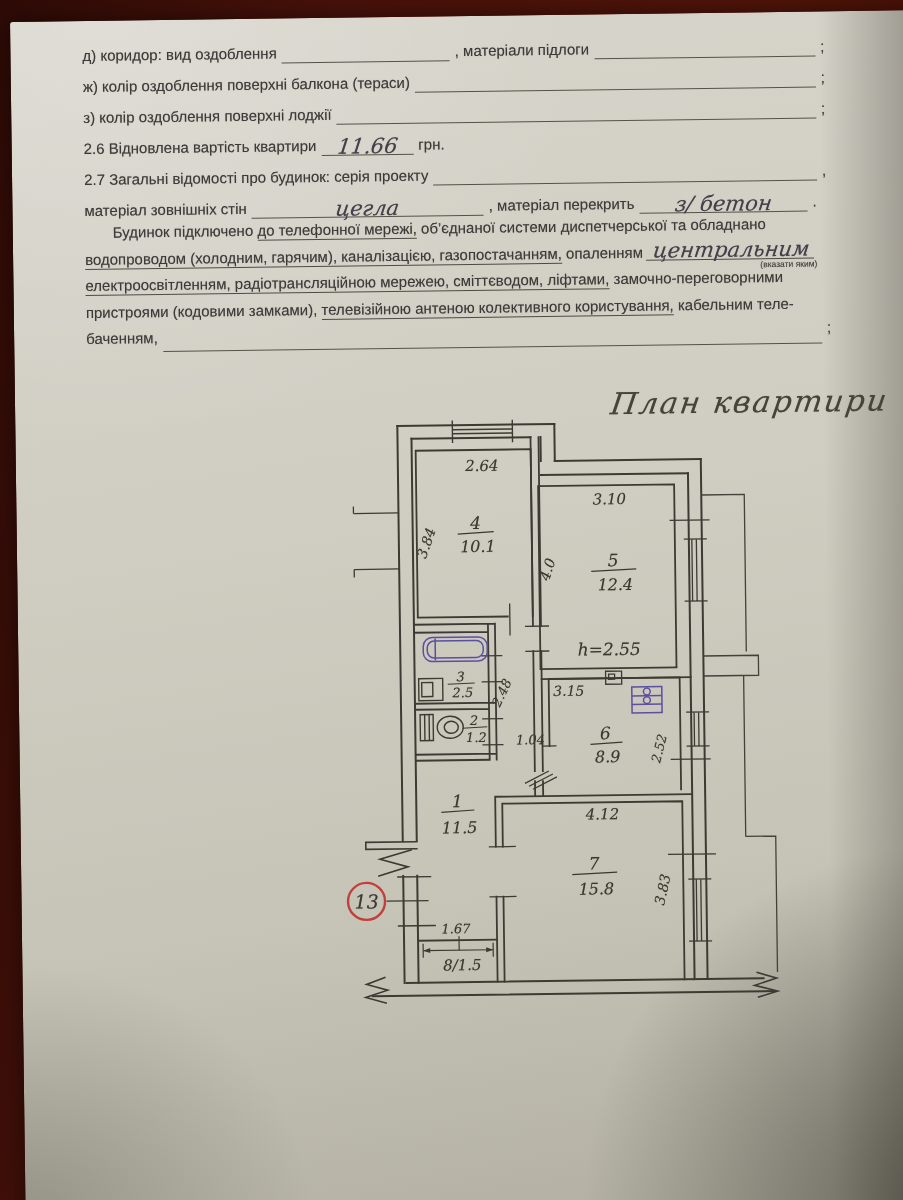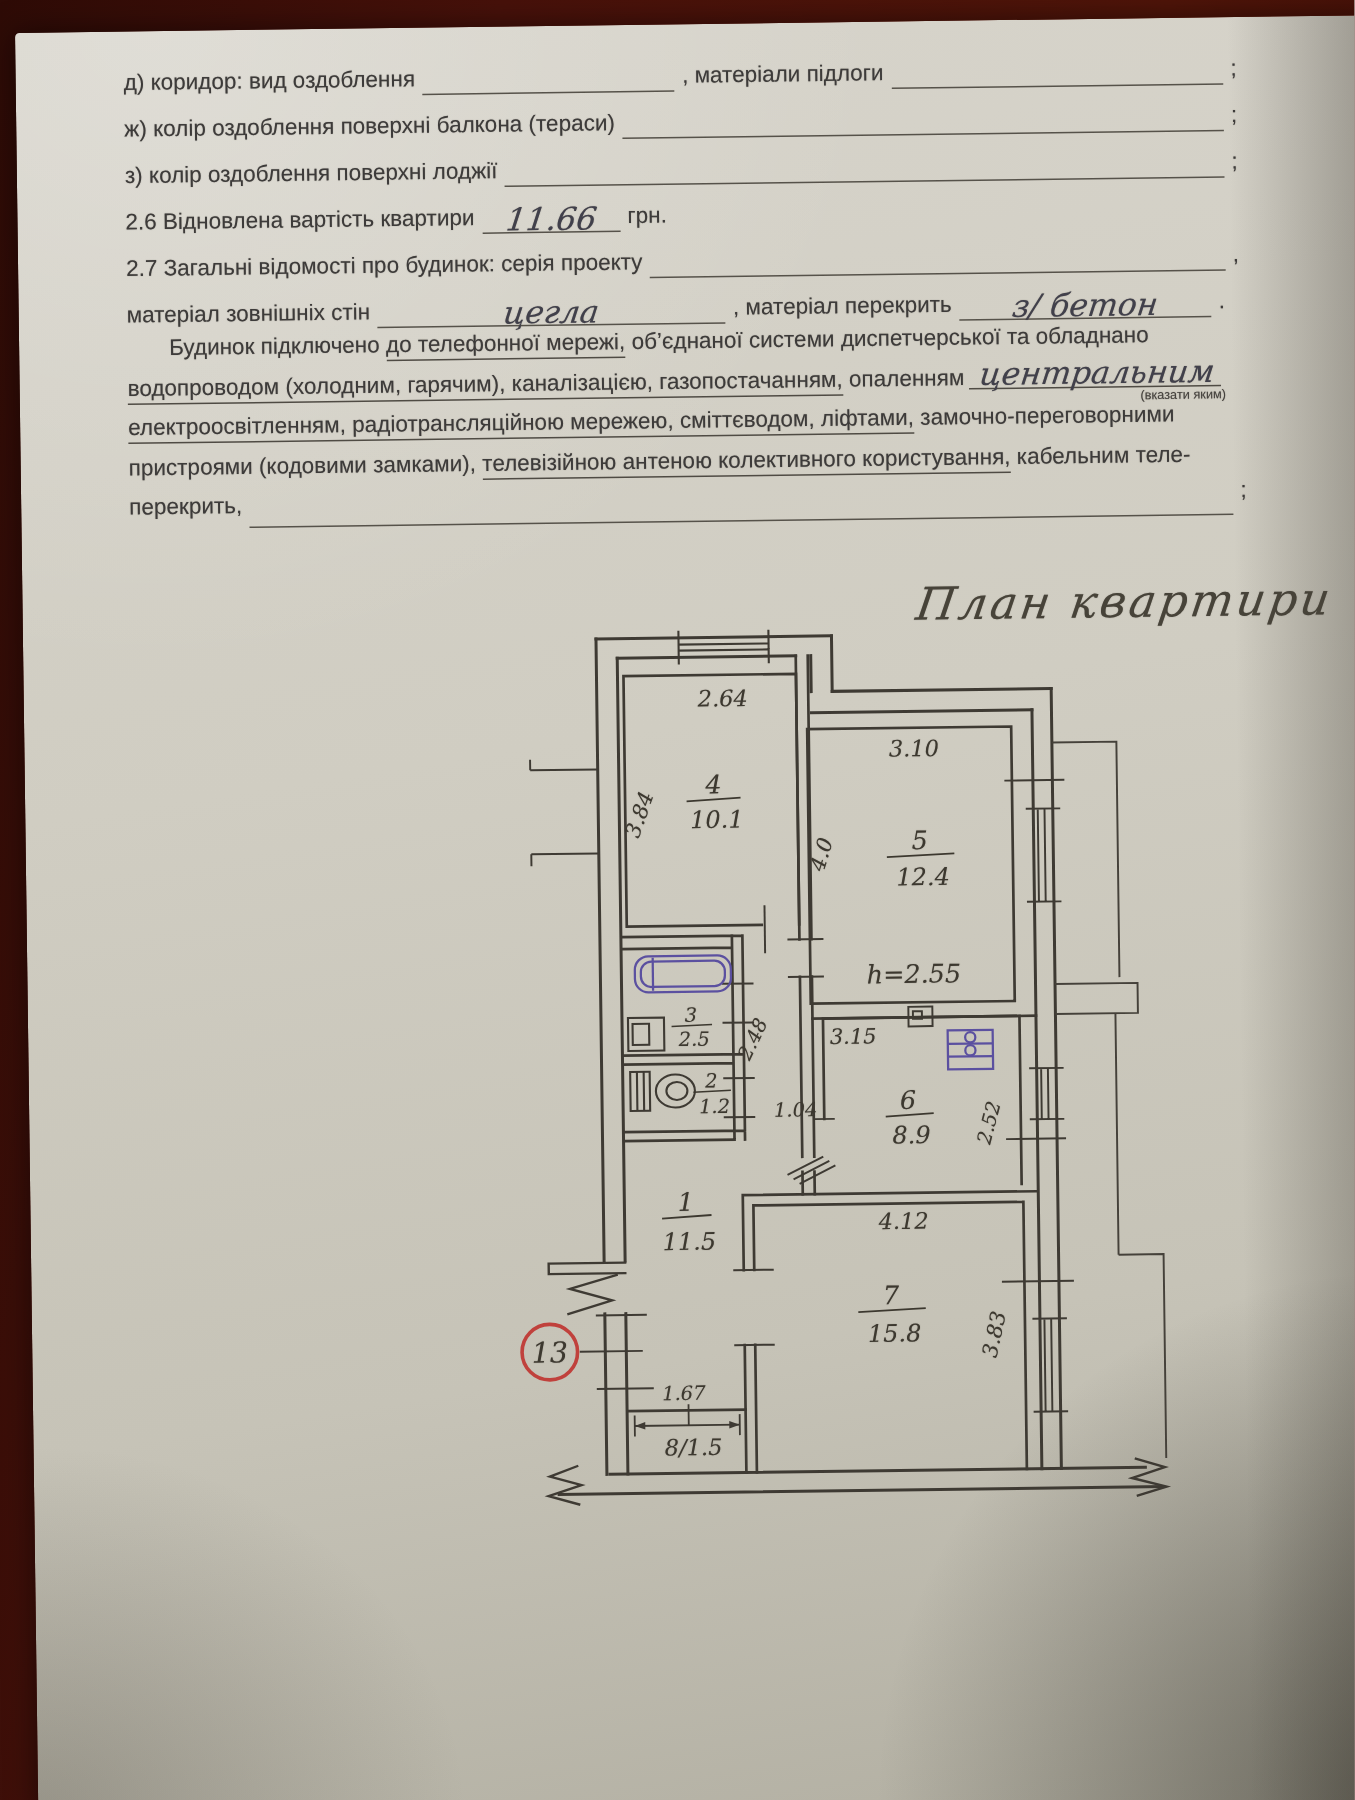--- a/index.html
+++ b/index.html
@@ -97,21 +97,21 @@
       <span class="punct">.</span>
     </div>
   </div>
 
   <div class="para">
     <div class="pline"><span class="indent"></span><span>Будинок підключено </span><span class="u">до телефонної мережі,</span><span> об’єднаної системи диспетчерської та обладнано</span></div>
     <div class="pline"><span class="u">водопроводом (холодним, гарячим), каналізацією, газопостачанням,</span><span> опаленням </span><span class="hw hw-inline"><span>центральним</span><span class="note">(вказати яким)</span></span></div>
     <div class="pline"><span class="u">електроосвітленням, радіотрансляційною мережею, сміттєводом, ліфтами,</span><span> замочно-переговорними</span></div>
     <div class="pline"><span>пристроями (кодовими замками), </span><span class="u">телевізійною антеною колективного користування,</span><span> кабельним теле-</span></div>
     <div class="pline flex">
-        <span class="lbl">перекрить,</span>
+        <span class="lbl">баченням,</span>
         <span class="blank grow"></span>
         <span class="punct">;</span>
       </div>
   </div>
 
   <div class="plan-title">План квартири</div>
 
   <svg style="position:absolute;left:308px;top:366px;" width="480" height="690" viewBox="323 390 480 690">
 
     <g stroke="#3e3a33" stroke-width="2" fill="none" stroke-linecap="square">

